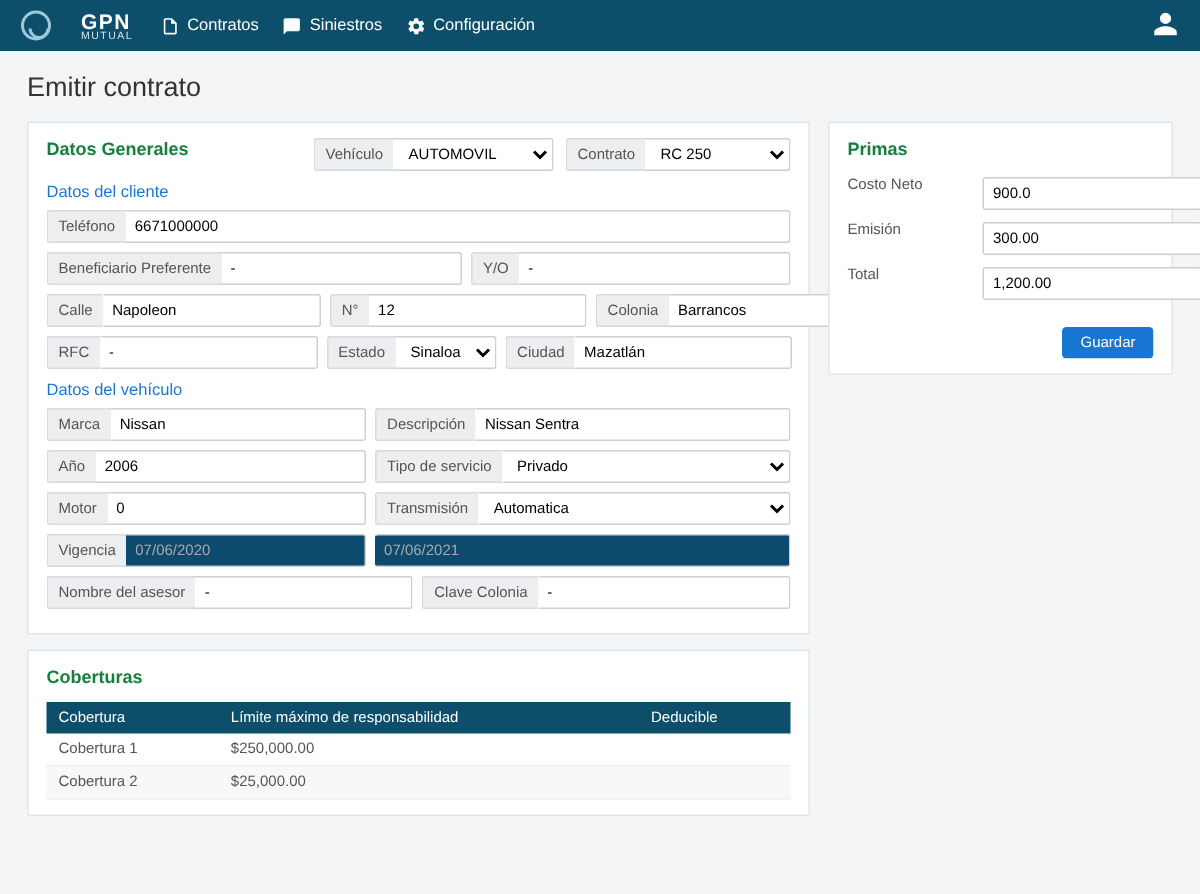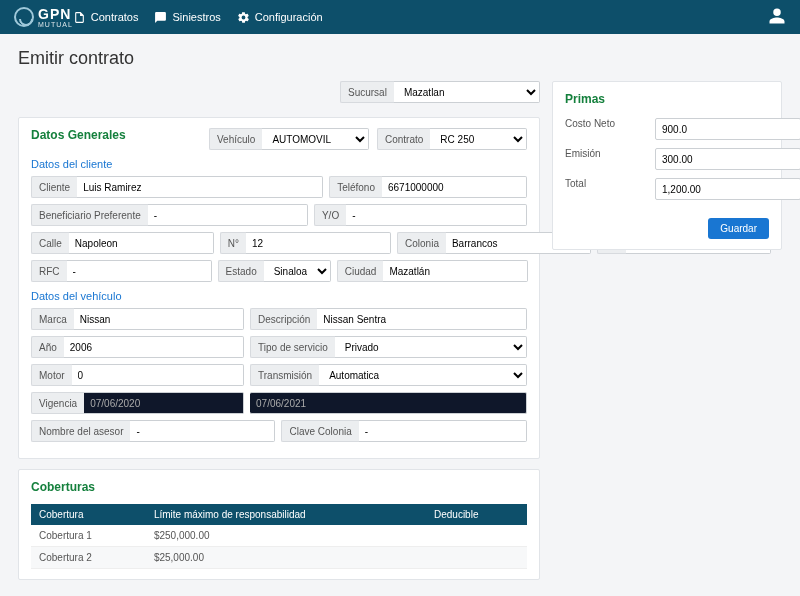--- a/index.html
+++ b/index.html
@@ -1,18 +1,18 @@
 <!DOCTYPE html>
 <html><head>
 <meta charset="utf-8">
 <style>
   *{box-sizing:border-box;margin:0;padding:0;font-family:Arial,Helvetica,sans-serif}
   body{background:#f4f5f7;font-size:11px;color:#333}
   .topnav{background:#0d4f6a;height:34px;display:flex;align-items:center;padding:0 14px;color:#fff}
-  .logo{display:flex;align-items:center;gap:4px;}
+  .logo{display:flex;align-items:center;gap:20px;margin-right:18px}
   .logo-mark{width:20px;height:20px;border:2px solid #9fc9da;border-radius:50%;position:relative}
   .logo-mark::after{content:"";position:absolute;width:10px;height:10px;border:2px solid #9fc9da;border-radius:50%;left:3px;top:3px;border-left-color:transparent;border-top-color:transparent;transform:rotate(45deg)}
   .logo-text{display:flex;flex-direction:column;line-height:1}
   .logo-text .main{font-weight:700;font-size:14px;letter-spacing:1px}
   .logo-text .sub{font-size:7px;letter-spacing:1px;opacity:.85}
   .nav-item{display:flex;align-items:center;gap:5px;margin-right:16px;font-size:11px;cursor:pointer}
   .nav-item svg{width:13px;height:13px;fill:#fff}
   .nav-spacer{flex:1}
   .user-ico svg{width:18px;height:18px;fill:#fff}
   .page{padding:14px 18px}
@@ -28,21 +28,21 @@
   .ig{display:flex;margin-bottom:6px}
   .ig .lbl{border-right:none}
   .ig .inp,.ig .sel{flex:1;min-width:0;border-left:none}
   .section-title{font-size:12px;font-weight:600;color:#15803d;margin-bottom:8px}
   .subhdr{font-size:11px;color:#1976d2;margin:8px 0 6px;font-weight:500}
   .row{display:flex;gap:6px;margin-bottom:6px}
   .row .ig{margin-bottom:0}
   .header-row{display:flex;align-items:flex-start;gap:8px;margin-bottom:8px}
   .header-row .section-title{flex:1;margin-bottom:0}
   .header-row .ig{margin-bottom:0}
-  .inp[disabled]{background:#0f172a;color:#aaa}
+  .inp[disabled]{background:#0c4a6e;color:#aaa}
   .primas-row{display:flex;align-items:flex-start;margin-bottom:8px}
   .primas-row .plabel{flex:0 0 90px;font-size:10px;color:#555}
   .primas-row .inp{flex:1}
   .btn-save{background:#1976d2;color:#fff;border:none;padding:5px 12px;font-size:10px;border-radius:3px;cursor:pointer;float:right}
   table{width:100%;border-collapse:collapse;font-size:10px}
   table thead th{background:#0d4f6a;color:#fff;text-align:left;padding:5px 8px;font-weight:500}
   table tbody td{padding:5px 8px;border-bottom:1px solid #eee;color:#555}
   table tbody tr:nth-child(even){background:#f7f8f9}
 </style>
 </head>
@@ -81,46 +81,36 @@
       </svg>
   </div>
 </div>
 
 <div class="page">
   <h1>Emitir contrato</h1>
 
   <div class="layout">
     <div class="left">
 
-      <div class="toprow">
-        <div class="ig" style="width:200px">
-          <span class="lbl">Sucursal</span>
-          <select class="sel"><option>Mazatlan</option></select>
-        </div>
-      </div>
 
       <div class="card">
         <div class="header-row">
           <div class="section-title">Datos Generales</div>
           <div class="ig" style="width:160px">
             <span class="lbl">Vehículo</span>
             <select class="sel"><option>AUTOMOVIL</option></select>
           </div>
           <div class="ig" style="width:150px">
             <span class="lbl">Contrato</span>
             <select class="sel"><option>RC 250</option></select>
           </div>
         </div>
 
         <div class="subhdr">Datos del cliente</div>
         <div class="row">
-          <div class="ig" style="flex:1.6">
-              <span class="lbl">Cliente</span>
-              <input class="inp" value="Luis Ramirez" style="">
-            </div>
           <div class="ig" style="flex:1">
               <span class="lbl">Teléfono</span>
               <input class="inp" value="6671000000" style="">
             </div>
         </div>
         <div class="row">
           <div class="ig" style="flex:1.3">
               <span class="lbl">Beneficiario Preferente</span>
               <input class="inp" value="-" style="">
             </div>

